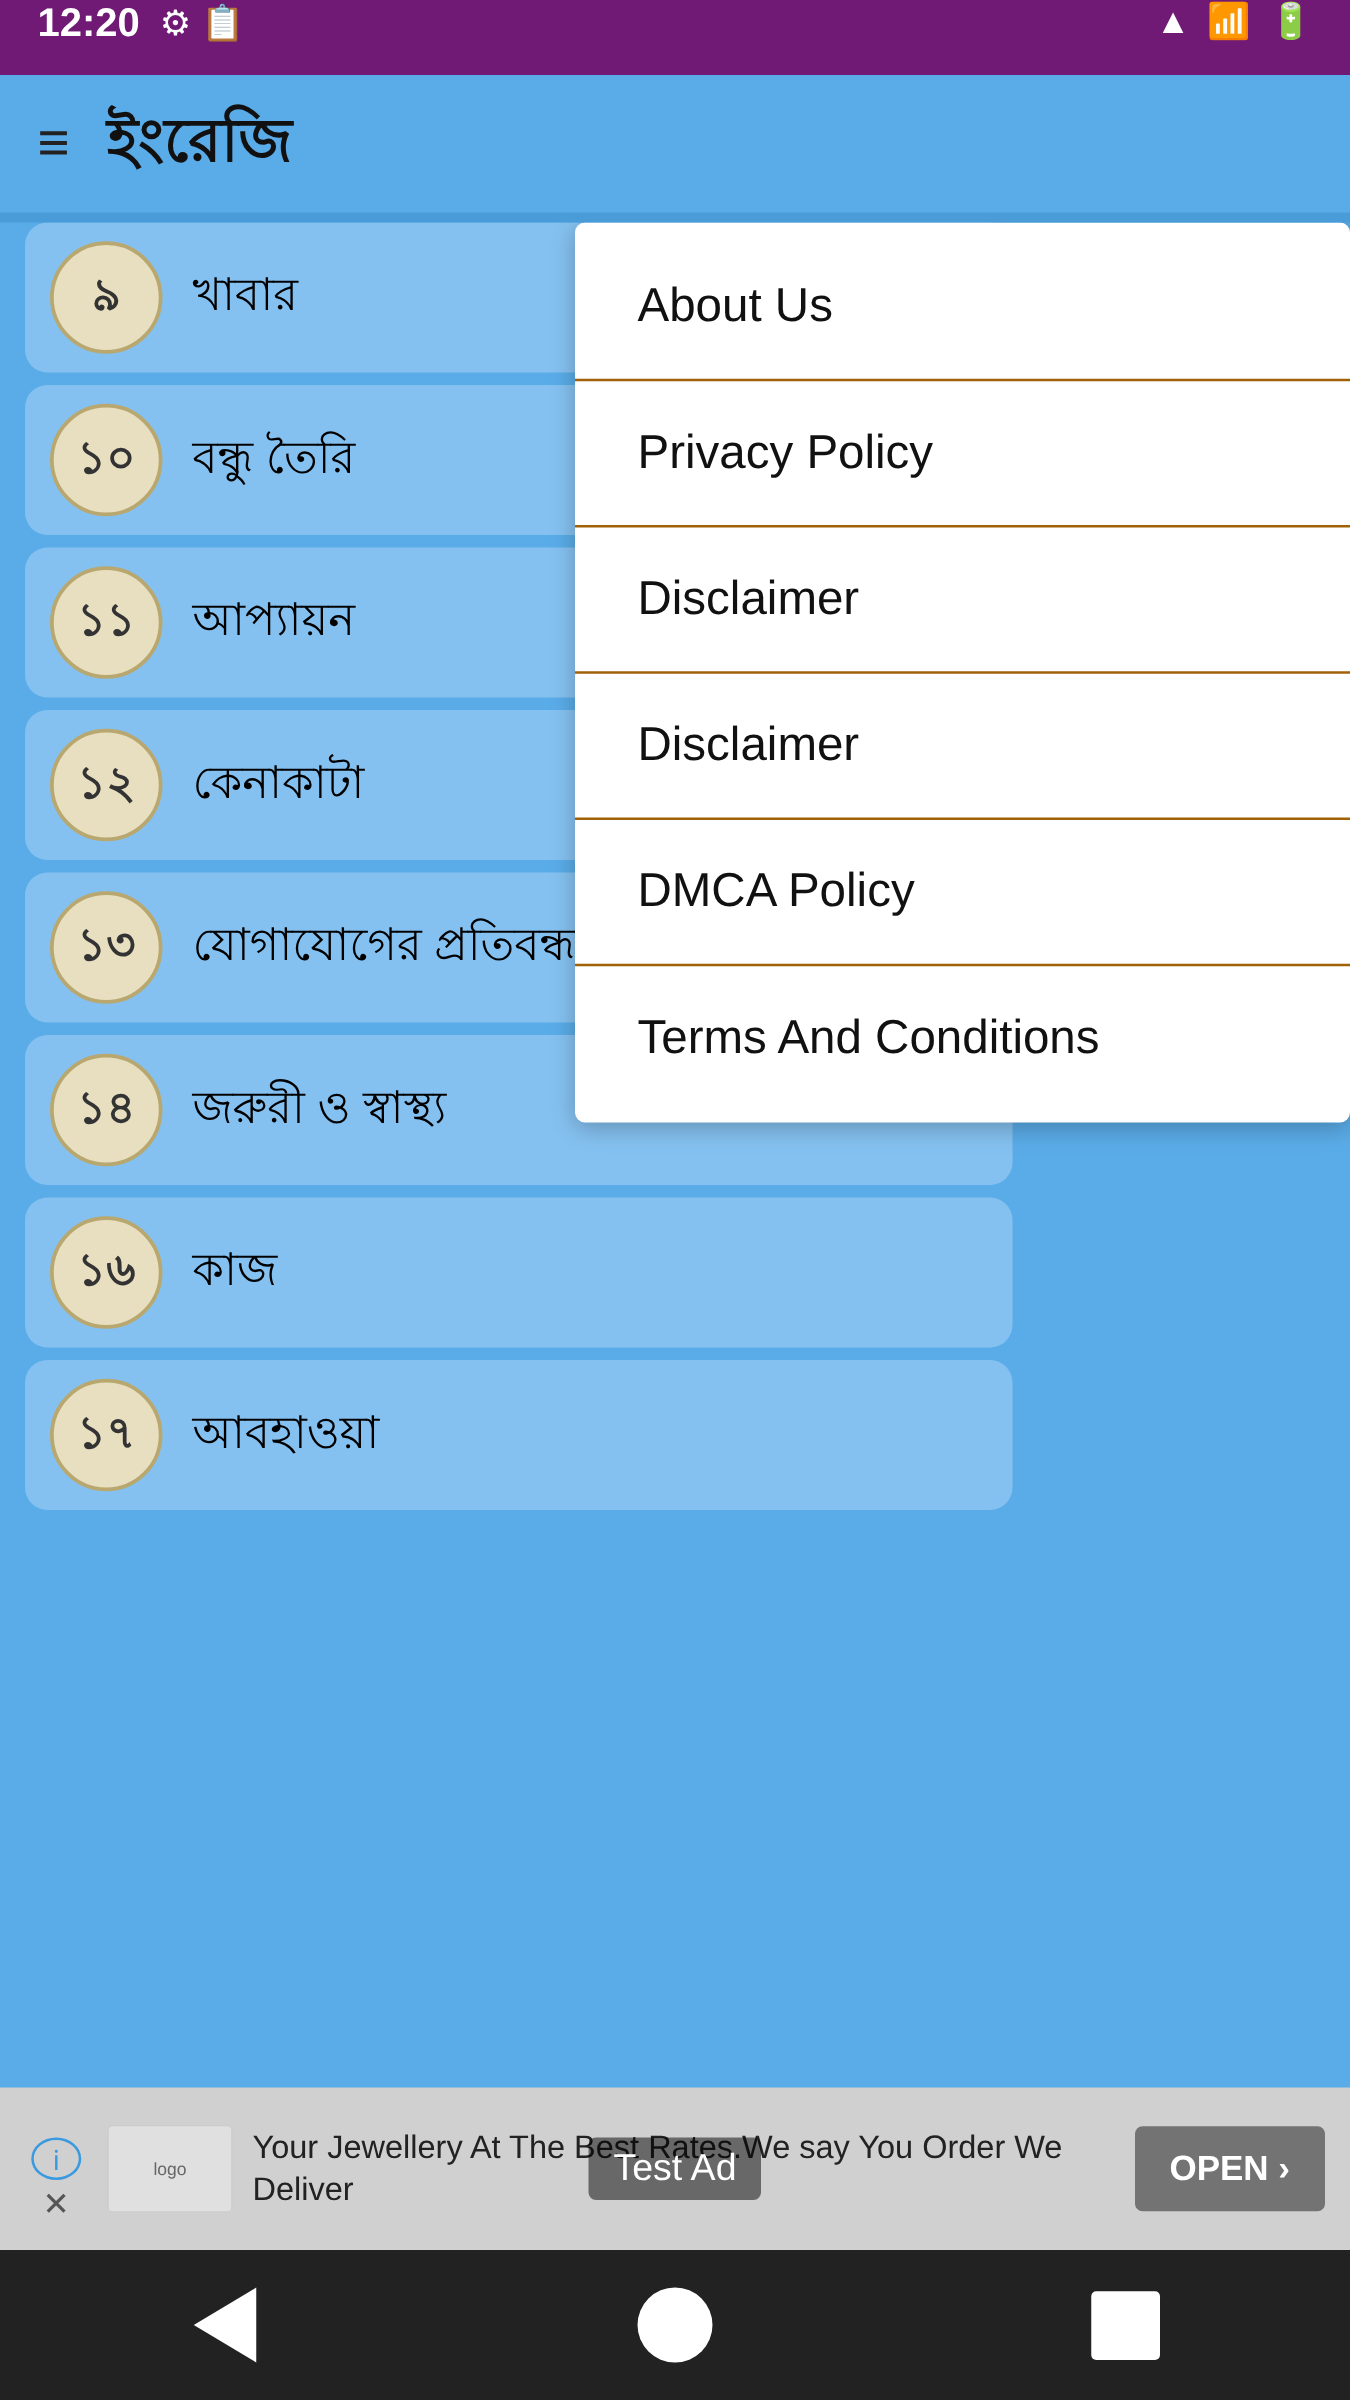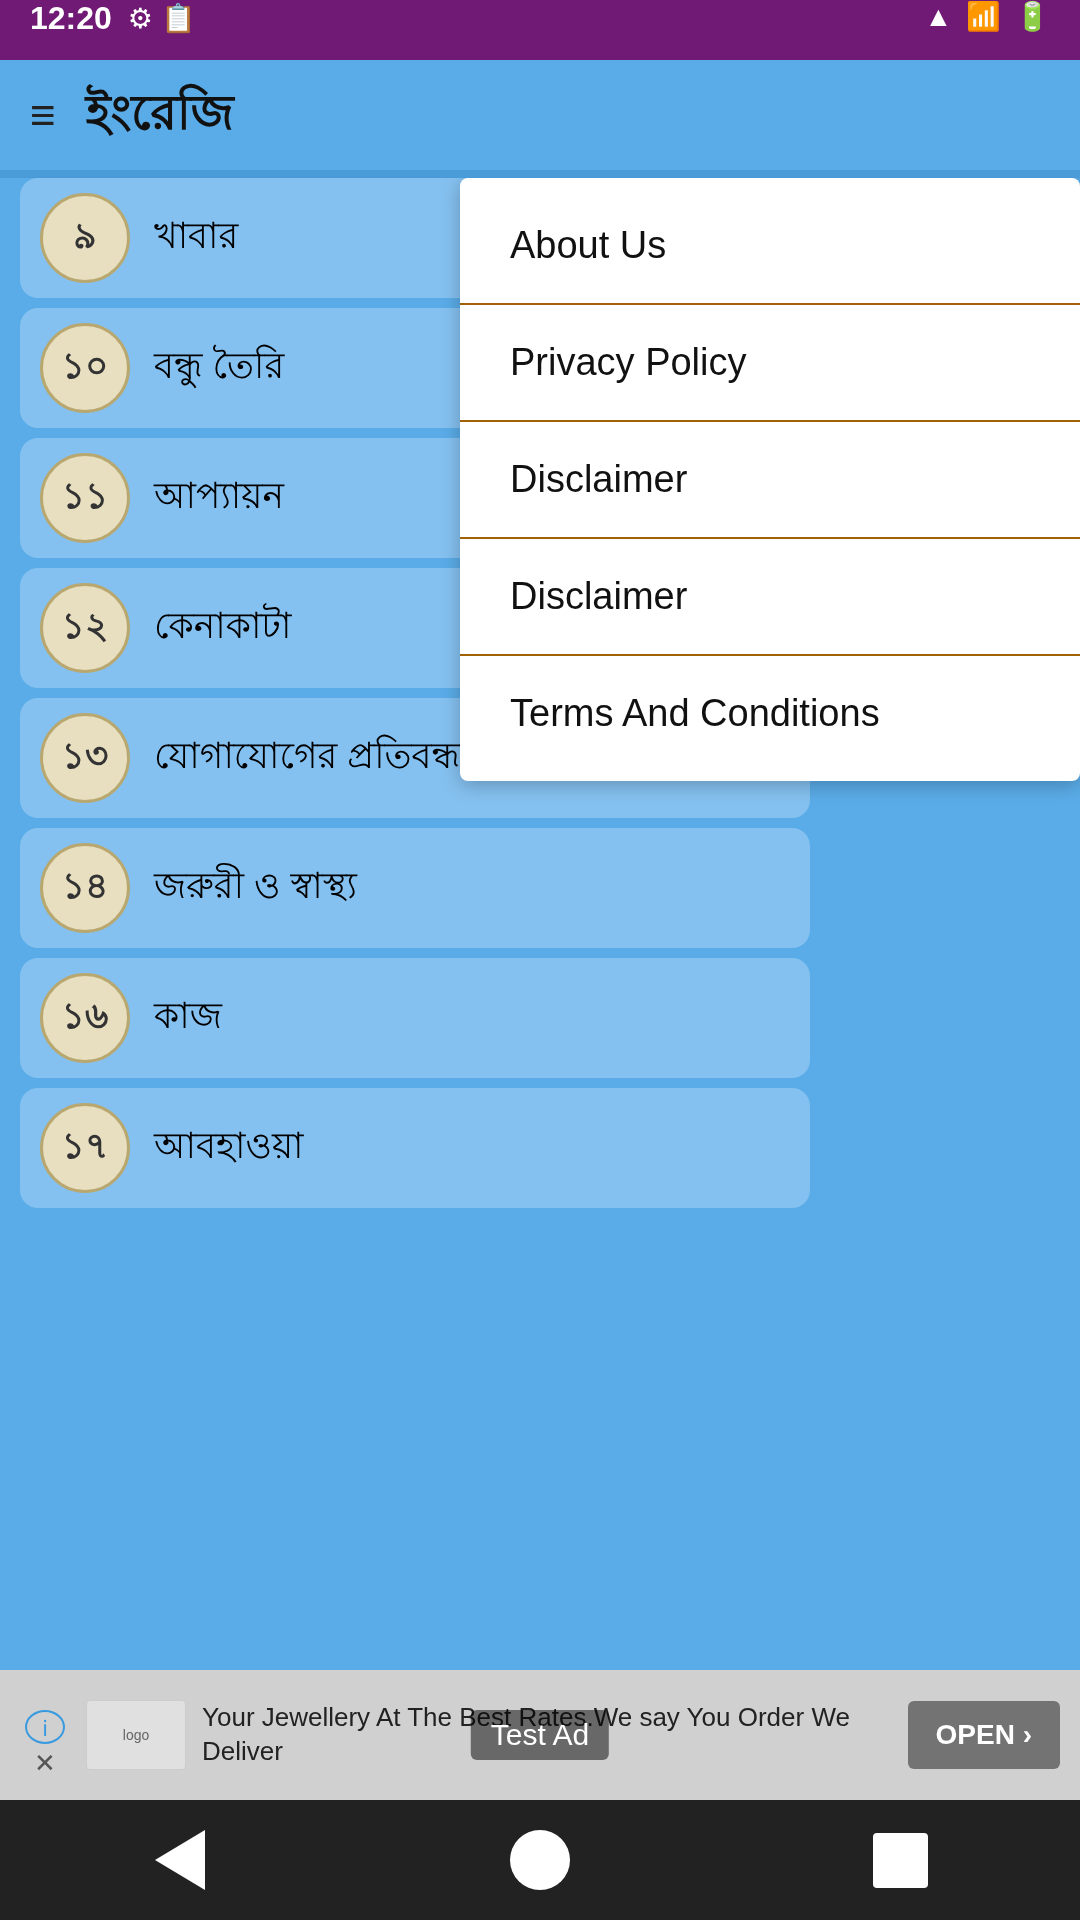--- a/index.html
+++ b/index.html
@@ -329,20 +329,21 @@
   <div class="list-item">
     <div class="item-badge">১৭</div>
     <span class="item-label">আবহাওয়া</span>
   </div>
 
   <div class="dropdown-menu">
     <div class="dropdown-item">About Us</div>
     <div class="dropdown-item">Privacy Policy</div>
     <div class="dropdown-item">Disclaimer</div>
     <div class="dropdown-item">Disclaimer</div>
+    <div class="dropdown-item">DMCA Policy</div>
     <div class="dropdown-item">Terms And Conditions</div>
   </div>
 
 </div>
 
 <div class="ad-banner">
   <div class="ad-info-icon">
     <div class="ad-info-circle">ℹ</div>
     <span class="ad-close">✕</span>
   </div>

